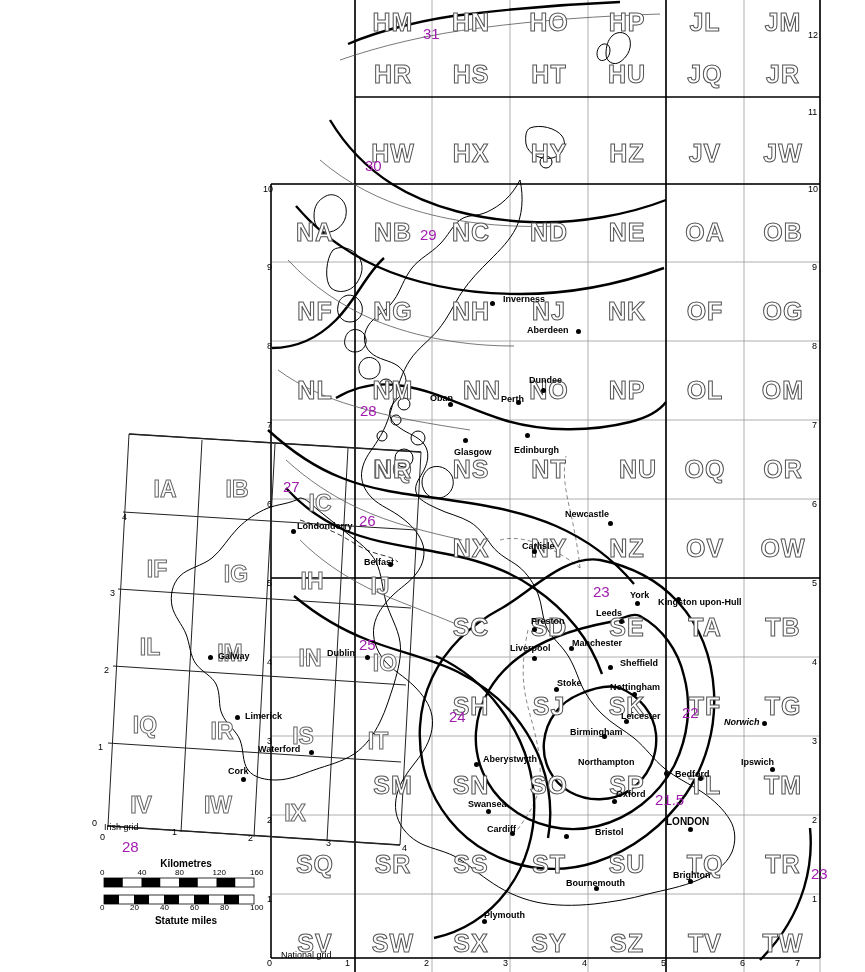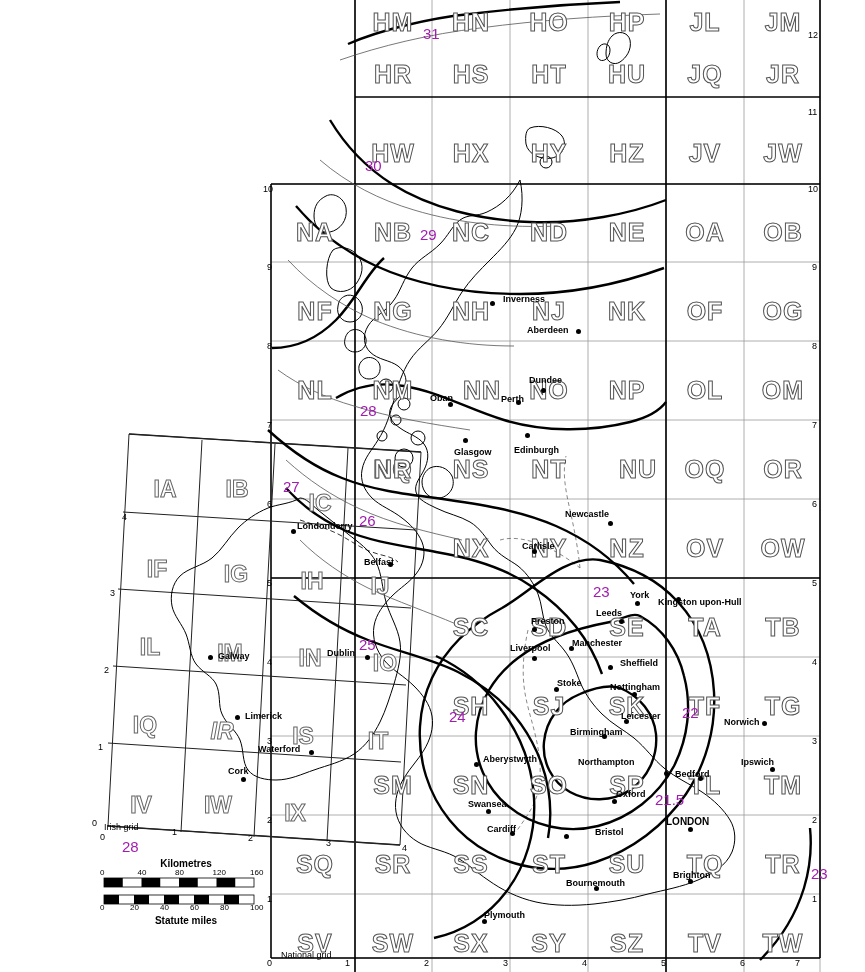--- a/index.html
+++ b/index.html
@@ -335,21 +335,21 @@
       <div class="lbl irgrid" style="left: 320px; top: 490px; width: 56px; text-align: center; margin-left: -28px;">IC</div>
       <div class="lbl irgrid" style="left: 157px; top: 556px; width: 56px; text-align: center; margin-left: -28px;">IF</div>
       <div class="lbl irgrid" style="left: 236px; top: 561px; width: 56px; text-align: center; margin-left: -28px;">IG</div>
       <div class="lbl irgrid" style="left: 312px; top: 568px; width: 56px; text-align: center; margin-left: -28px;">IH</div>
       <div class="lbl irgrid" style="left: 380px; top: 573px; width: 56px; text-align: center; margin-left: -28px;">IJ</div>
       <div class="lbl irgrid" style="left: 150px; top: 634px; width: 56px; text-align: center; margin-left: -28px;">IL</div>
       <div class="lbl irgrid" style="left: 230px; top: 640px; width: 56px; text-align: center; margin-left: -28px;">IM</div>
       <div class="lbl irgrid" style="left: 310px; top: 645px; width: 56px; text-align: center; margin-left: -28px;">IN</div>
       <div class="lbl irgrid" style="left: 385px; top: 650px; width: 56px; text-align: center; margin-left: -28px;">IO</div>
       <div class="lbl irgrid" style="left: 145px; top: 712px; width: 56px; text-align: center; margin-left: -28px;">IQ</div>
-      <div class="lbl irgrid" style="left: 222px; top: 718px; width: 56px; text-align: center; margin-left: -28px; font-style: italic;">IR</div>
+      <div class="lbl irgrid" style="left: 222px; top: 718px; width: 56px; text-align: center; margin-left: -28px;">IR</div>
       <div class="lbl irgrid" style="left: 303px; top: 723px; width: 56px; text-align: center; margin-left: -28px;">IS</div>
       <div class="lbl irgrid" style="left: 378px; top: 728px; width: 56px; text-align: center; margin-left: -28px;">IT</div>
       <div class="lbl irgrid" style="left: 141px; top: 792px; width: 56px; text-align: center; margin-left: -28px;">IV</div>
       <div class="lbl irgrid" style="left: 218px; top: 792px; width: 56px; text-align: center; margin-left: -28px;">IW</div>
       <div class="lbl irgrid" style="left: 295px; top: 800px; width: 56px; text-align: center; margin-left: -28px;">IX</div>
     </div>
 <div id="town-layer">
       <div class="dot" style="left: 490px; top: 301px;"></div>
       <div class="lbl town" style="left: 503px; top: 294px;">Inverness</div>
       <div class="dot" style="left: 576px; top: 329px;"></div>
@@ -386,21 +386,21 @@
       <div class="lbl town" style="left: 510px; top: 643px;">Liverpool</div>
       <div class="dot" style="left: 608px; top: 665px;"></div>
       <div class="lbl town" style="left: 620px; top: 658px;">Sheffield</div>
       <div class="dot" style="left: 554px; top: 687px;"></div>
       <div class="lbl town" style="left: 557px; top: 678px;">Stoke</div>
       <div class="dot" style="left: 632px; top: 692px;"></div>
       <div class="lbl town" style="left: 610px; top: 682px;">Nottingham</div>
       <div class="dot" style="left: 624px; top: 719px;"></div>
       <div class="lbl town" style="left: 621px; top: 711px;">Leicester</div>
       <div class="dot" style="left: 762px; top: 721px;"></div>
-      <div class="lbl town" style="left: 724px; top: 717px;">Norwich</div>
+      <div class="lbl town" style="left: 724px; top: 717px; font-style: italic;">Norwich</div>
       <div class="dot" style="left: 602px; top: 734px;"></div>
       <div class="lbl town" style="left: 570px; top: 727px;">Birmingham</div>
       <div class="dot" style="left: 664px; top: 771px;"></div>
       <div class="lbl town" style="left: 578px; top: 757px;">Northampton</div>
       <div class="dot" style="left: 698px; top: 776px;"></div>
       <div class="lbl town" style="left: 675px; top: 769px;">Bedford</div>
       <div class="dot" style="left: 770px; top: 767px;"></div>
       <div class="lbl town" style="left: 741px; top: 757px;">Ipswich</div>
       <div class="dot" style="left: 474px; top: 762px;"></div>
       <div class="lbl town" style="left: 483px; top: 754px;">Aberystwyth</div>

